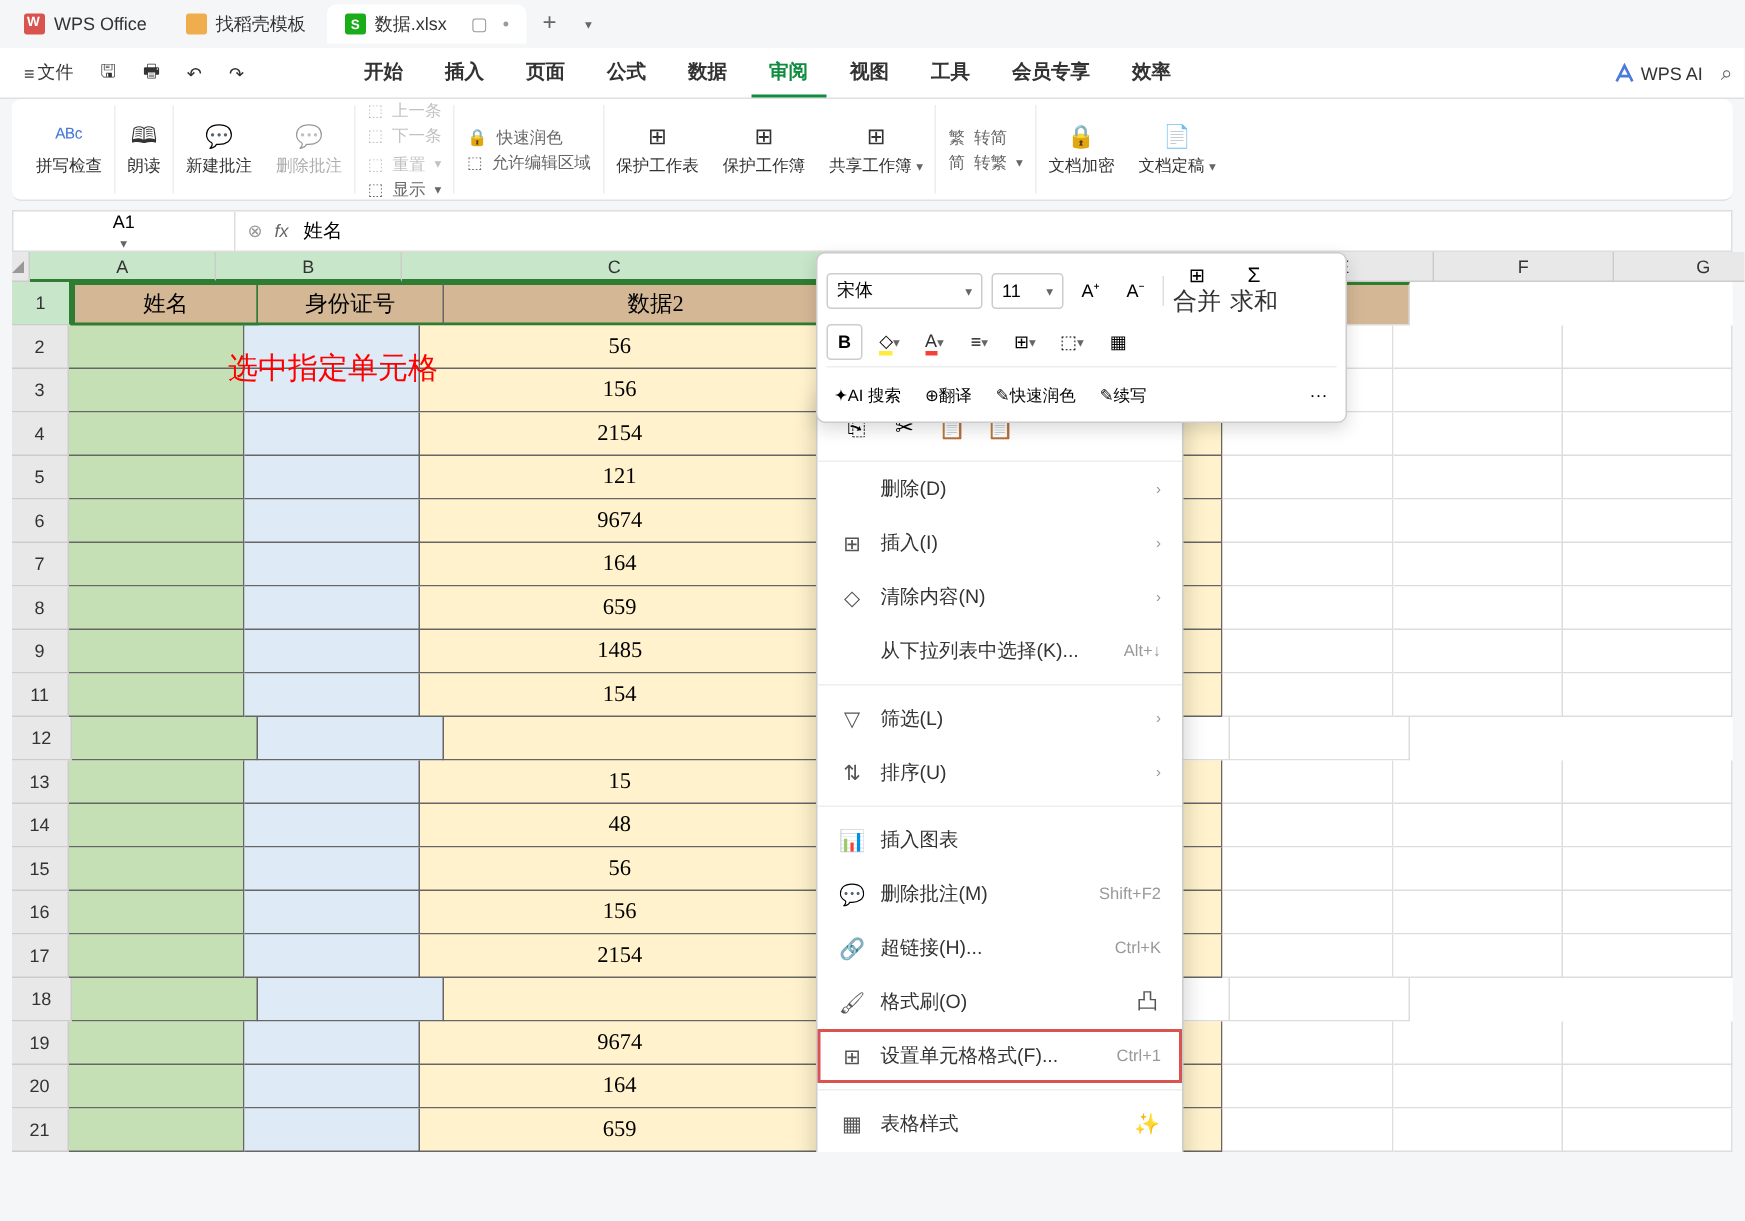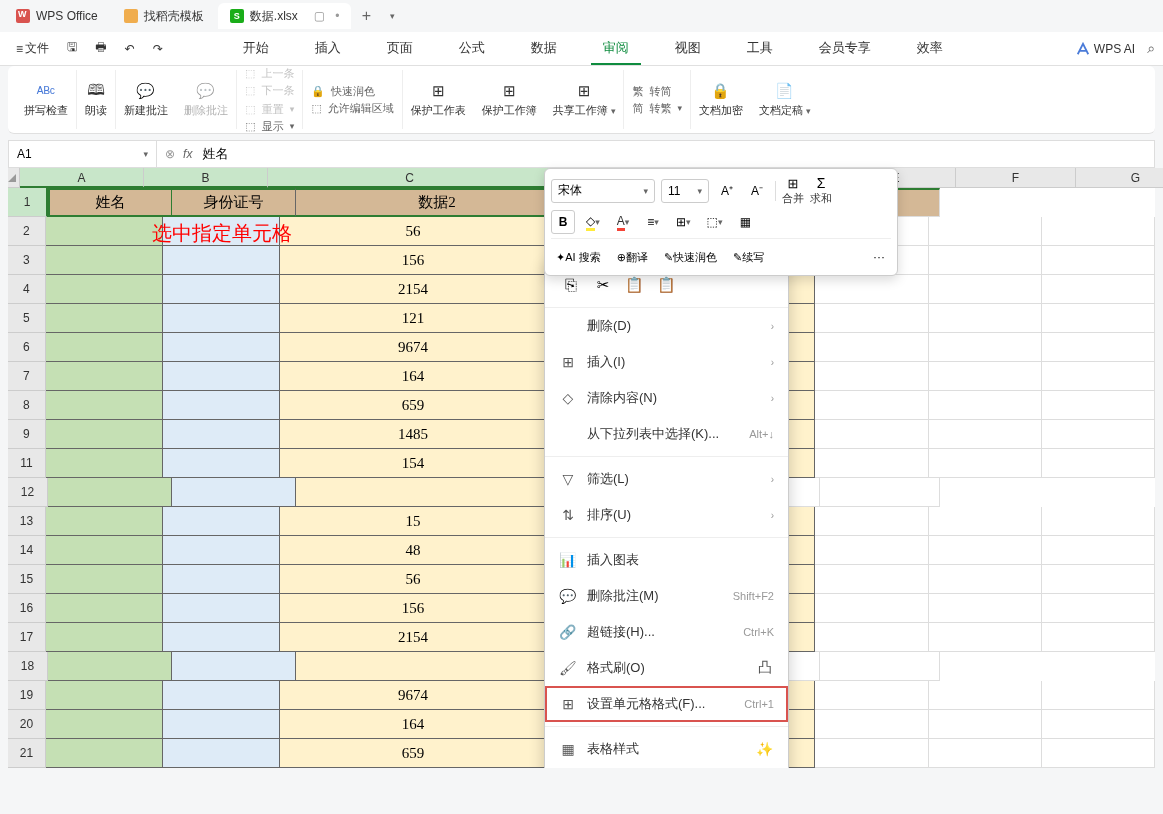--- a/index.html
+++ b/index.html
@@ -8,35 +8,35 @@
 .tab { height: 26px; display: flex; align-items: center; padding: 0 12px; border-radius: 6px 6px 0 0; margin-right: 2px; font-size: 12px; color: #333; gap: 6px; }
 .tab.active { background: #fff; }
 .tab .logo-w { width: 14px; height: 14px; background: #d9534f; border-radius: 2px; display: inline-block; position: relative; }
 .tab .logo-w::after { content: 'W'; color: white; font-size: 9px; font-weight: bold; position: absolute; left: 2px; top: 0; }
 .tab .logo-d { width: 14px; height: 14px; background: #f0ad4e; border-radius: 2px; }
 .tab .logo-s { width: 14px; height: 14px; background: #1aad19; border-radius: 2px; color: white; font-size: 9px; font-weight: bold; text-align: center; line-height: 14px; }
 .plus-tab { width: 26px; height: 26px; display: flex; align-items: center; justify-content: center; font-size: 16px; color: #666; }
 .menubar { height: 34px; background: #fff; display: flex; align-items: center; padding: 0 8px; border-bottom: 1px solid #e0e0e0; }
 .menu-left { display: flex; align-items: center; gap: 2px; }
 .menu-btn { padding: 4px 8px; font-size: 12px; color: #333; display: flex; align-items: center; gap: 2px; }
-.menu-tabs { display: flex; margin-left: 60px; gap: 22px; }
+.menu-tabs { display: flex; margin-left: 60px; gap: 4px; font-weight: bold; }
 .menu-tab { padding: 6px 12px; font-size: 13px; color: #333; border-bottom: 2px solid transparent; }
 .menu-tab.active { color: #0f8c3f; border-bottom-color: #0f8c3f; }
 .menu-right { margin-left: auto; display: flex; align-items: center; gap: 12px; }
 .wps-ai { color: #333; font-size: 12px; display: flex; align-items: center; gap: 4px; }
 .ai-logo { width: 14px; height: 14px; }
 .ribbon { background: #fff; height: 68px; display: flex; align-items: center; padding: 4px 8px; border-bottom: 1px solid #e0e0e0; margin: 0 8px 6px; border-radius: 6px; }
 .ribbon-group { display: flex; flex-direction: column; align-items: center; justify-content: center; padding: 0 8px; height: 100%; gap: 2px; }
 .ribbon-group.border-r { border-right: 1px solid #eee; }
 .ribbon-big { display: flex; flex-direction: column; align-items: center; font-size: 11px; color: #333; gap: 2px; }
 .ribbon-big .icon { width: 20px; height: 20px; display: flex; align-items: center; justify-content: center; font-size: 15px; }
 .ribbon-small-row { display: flex; align-items: center; gap: 6px; font-size: 11px; color: #666; }
 .ribbon-col { display: flex; flex-direction: column; gap: 2px; }
 .formula-bar { height: 28px; background: #fff; display: flex; align-items: center; margin: 0 8px; border: 1px solid #ddd; }
-.name-box { width: 148px; border-right: 1px solid #ddd; padding: 0 8px; display: flex; align-items: center; justify-content: space-between; height: 100%; font-size: 12px; }
+.name-box { width: 148px; border-right: 1px solid #ddd; padding: 0 8px; display: flex; align-items: center; justify-content: space-between; height: 100%; font-size: 12px; flex-direction: column; }
 .fx-area { display: flex; align-items: center; gap: 8px; padding: 0 8px; }
 .fx-label { font-style: italic; color: #666; font-size: 12px; }
 .fx-input { border: none; outline: none; font-size: 13px; padding: 2px; }
 .grid-wrap { margin: 0 8px; background: #fff; position: relative; }
 .col-headers { display: flex; height: 20px; background: #e8e8e8; }
 .corner { width: 40px; background: #e8e8e8; border-right: 1px solid #ccc; border-bottom: 1px solid #ccc; display:flex;align-items:center;justify-content:flex-end;padding-right:3px;}
 .corner::after{content:'';width:0;height:0;border-left:8px solid transparent;border-bottom:8px solid #999;}
 .col-h { text-align: center; font-size: 12px; color: #333; border-right: 1px solid #ccc; border-bottom: 1px solid #ccc; line-height: 20px; background: #e8e8e8; }
 .col-h.sel { background: #c8e6c9; border-bottom: 2px solid #2e7d32; }
 .data-row { display: flex; height: 29px; }
@@ -50,21 +50,21 @@
 .col-e, .col-f, .col-g { background: #fff; border-right: 1px solid #ddd; border-bottom: 1px solid #ddd; }
 .sel-border { outline: 2px solid #2e7d32; outline-offset: -1px; }
 .red-note { color: #ff0000; font-family: SimSun, serif; font-size: 20px; position: absolute; }
 .mini-toolbar { position: absolute; background: #fff; border: 1px solid #ccc; border-radius: 6px; box-shadow: 0 4px 12px rgba(0,0,0,0.15); padding: 6px; width: 354px; z-index: 10; }
 .mini-row { display: flex; align-items: center; gap: 6px; margin-bottom: 4px; }
 .mini-btn { height: 24px; min-width: 24px; display: flex; align-items: center; justify-content: center; border: 1px solid transparent; border-radius: 3px; font-size: 12px; padding: 0 4px; }
 .mini-sel { border: 1px solid #ccc; border-radius: 3px; height: 24px; padding: 0 6px; font-size: 12px; display: flex; align-items: center; background: #fff; }
 .font-sel { width: 104px; justify-content: space-between; }
 .size-sel { width: 48px; justify-content: space-between; }
 .mini-sep { width: 1px; height: 20px; background: #ddd; }
-.mini-label { font-size: 11px; color: #333; }
+.mini-label { font-size: 16px; color: #333; }
 .ctx-menu { position: absolute; background: #fff; border: 1px solid #ccc; border-radius: 6px; box-shadow: 0 4px 16px rgba(0,0,0,0.2); width: 245px; z-index: 9; padding: 6px 0; }
 .ctx-top { display: flex; gap: 4px; padding: 4px 12px 8px; border-bottom: 1px solid #eee; }
 .ctx-top-btn { width: 28px; height: 28px; display: flex; align-items: center; justify-content: center; font-size: 15px; }
 .ctx-item { height: 36px; display: flex; align-items: center; padding: 0 14px; font-size: 13px; color: #333; gap: 10px; }
 .ctx-item.highlight { outline: 2px solid #d9534f; outline-offset: -2px; }
 .ctx-icon { width: 18px; height: 18px; display: flex; align-items: center; justify-content: center; color: #555; font-size: 14px; }
 .ctx-label { flex: 1; }
 .ctx-shortcut { font-size: 11px; color: #999; }
 .ctx-arrow { color: #999; font-size: 10px; }
 .dd { font-size: 9px; color: #666; }
@@ -430,21 +430,21 @@
         <div class="cell col-a" style="width: 124px;"></div>
         <div class="cell col-b" style="width: 124px;"></div>
         <div class="cell col-c" style="width: 284px;">659</div>
         <div class="cell col-d" style="width: 284px;"></div>
         <div class="cell col-e" style="width: 120px;"></div>
         <div class="cell col-f" style="width: 120px;"></div>
         <div class="cell col-g" style="width: 120px;"></div>
       </div>
     </div>
 
-  <div class="red-note" style="left:144px;top:52px">选中指定单元格</div>
+  <div class="red-note" style="left:144px;top:64px">选中指定单元格</div>
 
   <div class="mini-toolbar" style="left:536px;top:0px">
     <div class="mini-row">
       <div class="mini-sel font-sel">
           <span>宋体</span>
           <span class="dd">▾</span>
         </div>
       <div class="mini-sel size-sel">
           <span>11</span>
           <span class="dd">▾</span>

